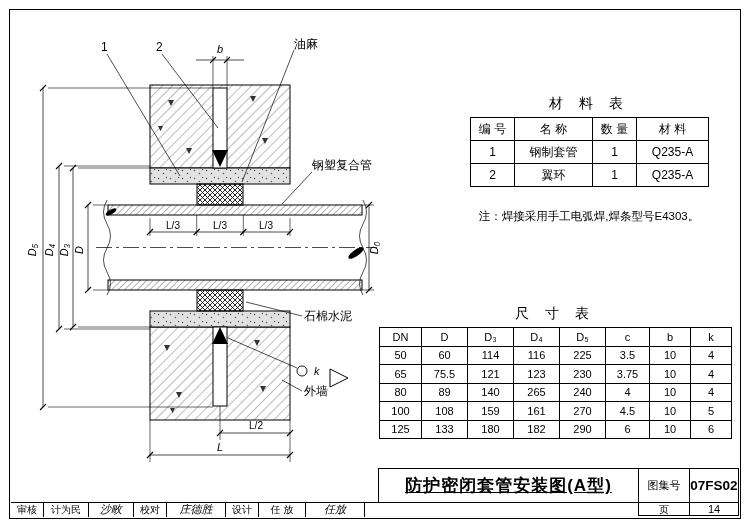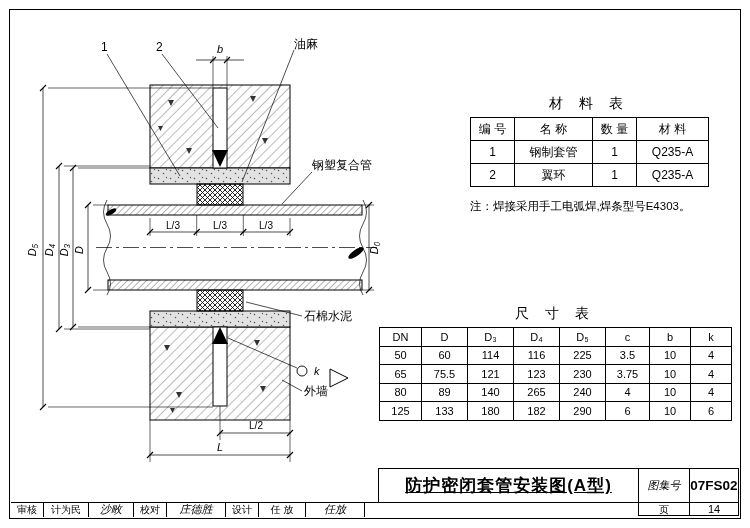--- a/index.html
+++ b/index.html
@@ -19,27 +19,27 @@
 
   
   .tblblock{position:absolute;}
   .tbl-title{text-align:center;font-size:14px;letter-spacing:6px;margin-bottom:4px;}
   table{border-collapse:collapse;width:100%;table-layout:fixed;}
   th,td{border:1px solid #000;text-align:center;font-weight:normal;padding:0;}
   #materials{left:470px;top:95px;width:238px;}
   #materials th,#materials td{font-size:12px;height:22px;}
   #sizes{left:379px;top:305px;width:352px;}
   #sizes th,#sizes td{font-size:11px;height:17.5px;}
-  .note{font-size:11.5px;margin-top:12px;white-space:nowrap;}
+  .note{font-size:11.5px;margin-top:22px;white-space:nowrap;text-align:center;}
 
   
   #bottomblock{position:absolute;left:11px;top:468px;width:728px;height:48px;}
   .cell{position:absolute;border:1px solid #000;box-sizing:border-box;text-align:center;overflow:hidden;}
   #tb-title{left:367px;top:0;width:261px;height:35px;line-height:33px;font-size:17px;font-weight:bold;letter-spacing:1px;text-decoration:underline;}
-  #tb-atlas-label{left:627px;top:0;width:52px;height:35px;line-height:33px;font-size:11px;font-style:italic;}
+  #tb-atlas-label{left:627px;top:0;width:52px;height:35px;line-height:33px;font-size:11px;}
   #tb-atlas-no{left:678px;top:0;width:50px;height:35px;line-height:33px;font-size:13.5px;font-weight:bold;}
   #tb-page-label{left:627px;top:34px;width:52px;height:14px;line-height:13px;font-size:10px;}
   #tb-page-no{left:678px;top:34px;width:50px;height:14px;line-height:13px;font-size:11px;}
   .sigstrip{position:absolute;left:0;top:34px;width:568px;height:14px;display:flex;border-top:1px solid #000;}
   .sig-cell{border-right:1px solid #000;font-size:10px;line-height:13px;text-align:center;overflow:hidden;white-space:nowrap;}
   .sig-cell.sig{font-family:"Liberation Serif",serif;font-style:italic;font-size:11px;}
   .w32{width:32px}.w44{width:44px}.w46{width:46px}.w58{width:58px}
   .fill{flex:1;border-right:none;}
 </style>
 </head>
@@ -239,20 +239,30 @@
             <td>80</td>
             <td>89</td>
             <td>140</td>
             <td>265</td>
             <td>240</td>
             <td>4</td>
             <td>10</td>
             <td>4</td>
           </tr>
           <tr>
+            <td>100</td>
+            <td>108</td>
+            <td>159</td>
+            <td>161</td>
+            <td>270</td>
+            <td>4.5</td>
+            <td>10</td>
+            <td>5</td>
+          </tr>
+          <tr>
             <td>125</td>
             <td>133</td>
             <td>180</td>
             <td>182</td>
             <td>290</td>
             <td>6</td>
             <td>10</td>
             <td>6</td>
           </tr>
         </tbody>

